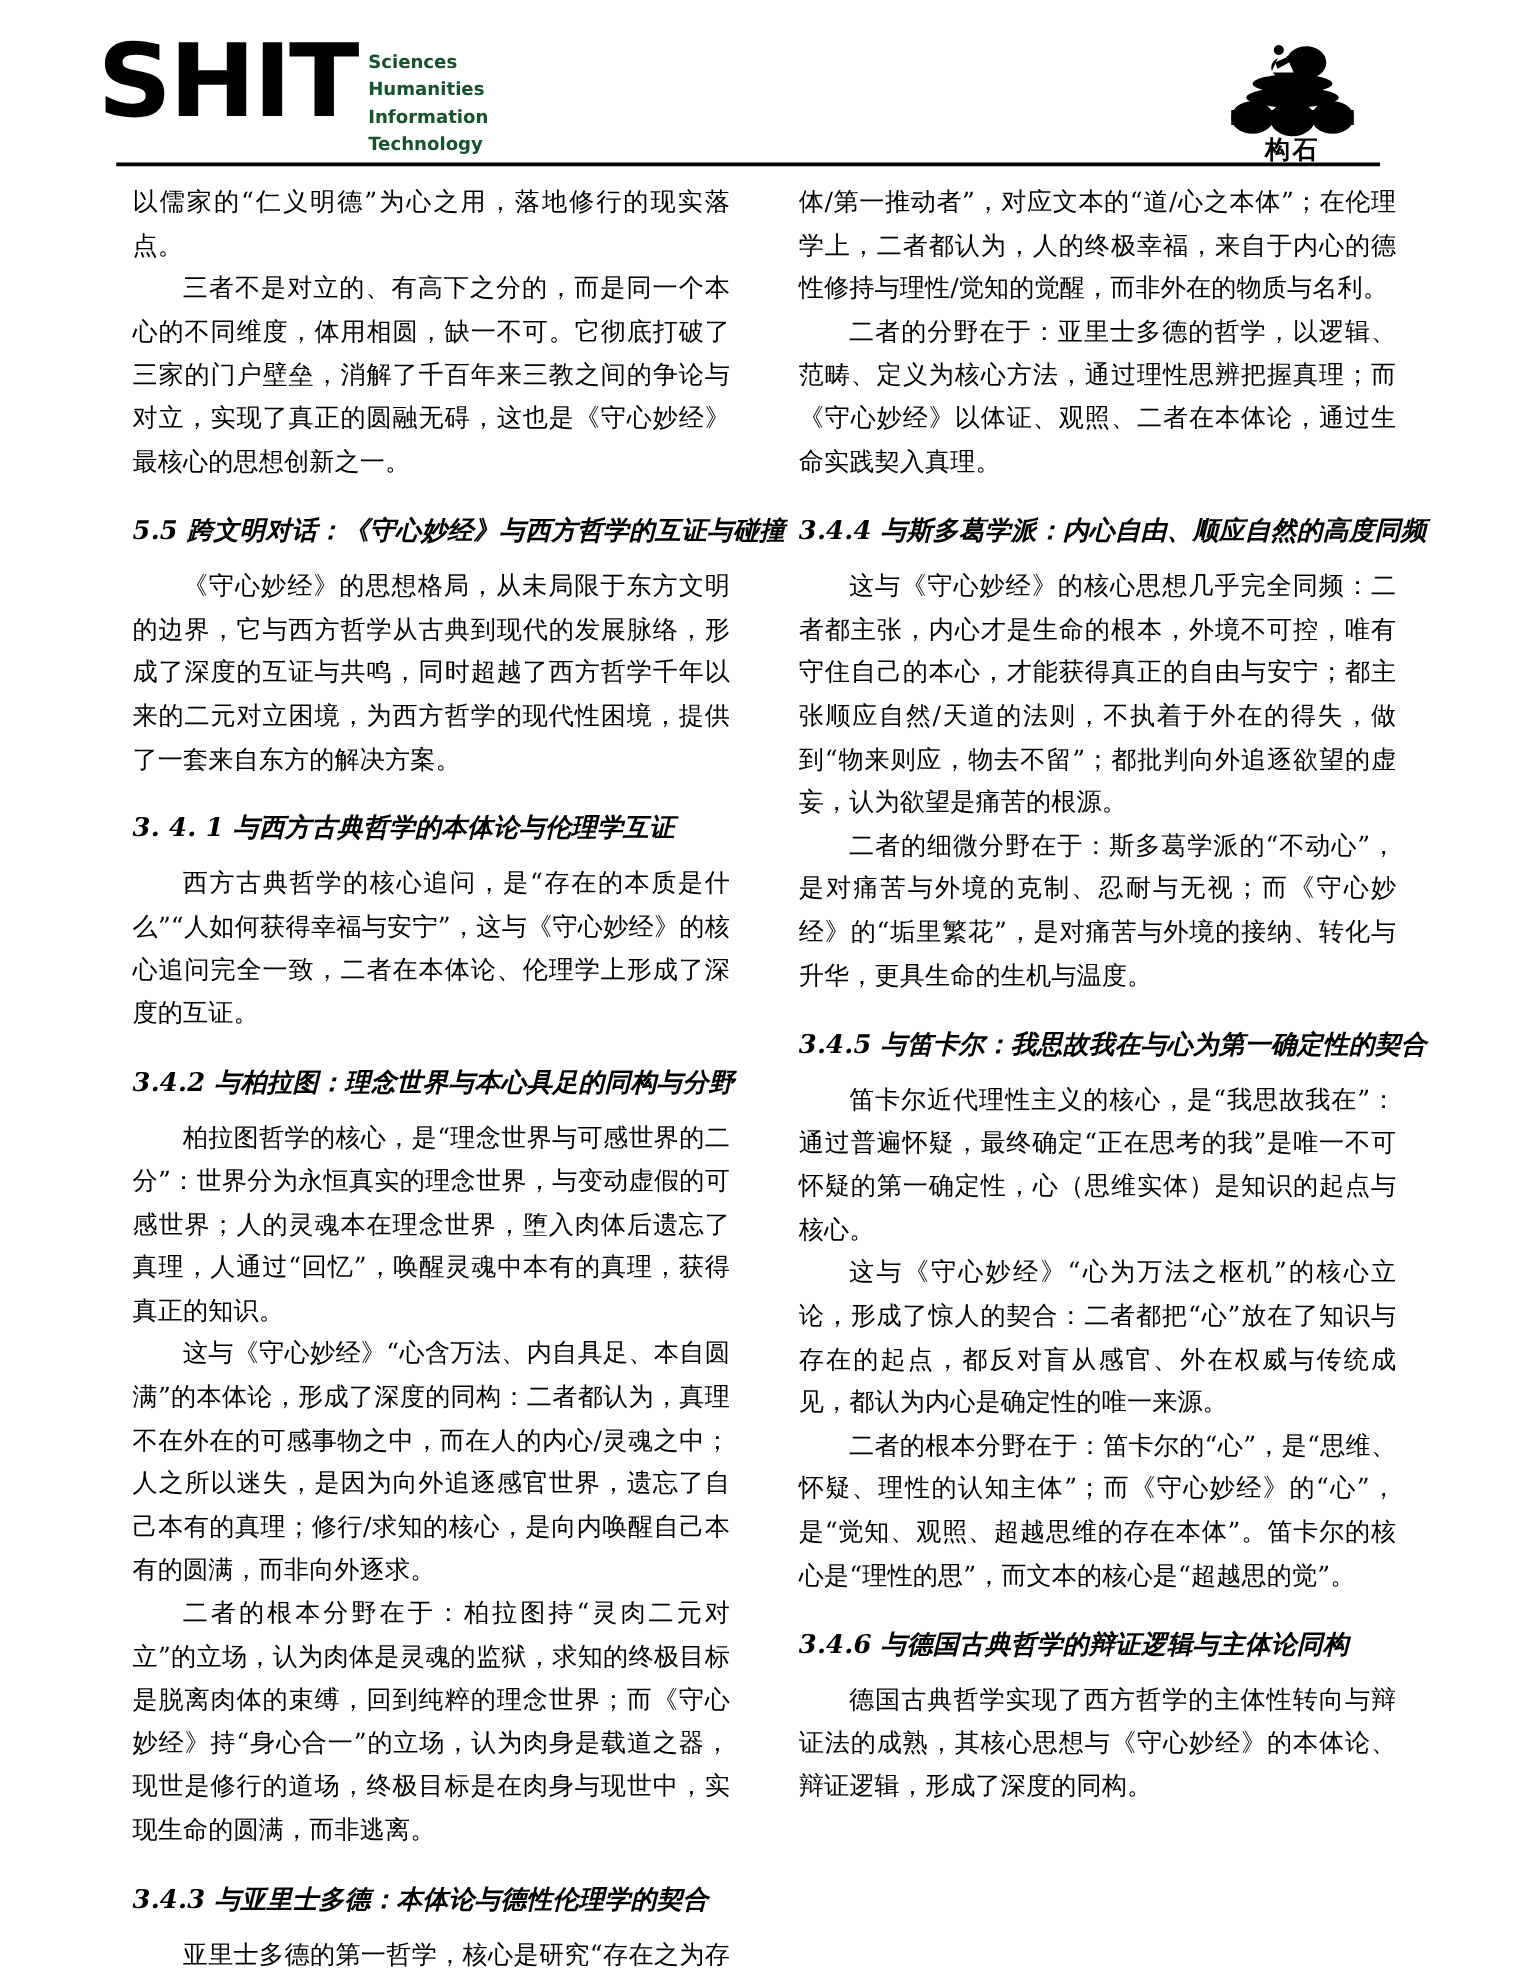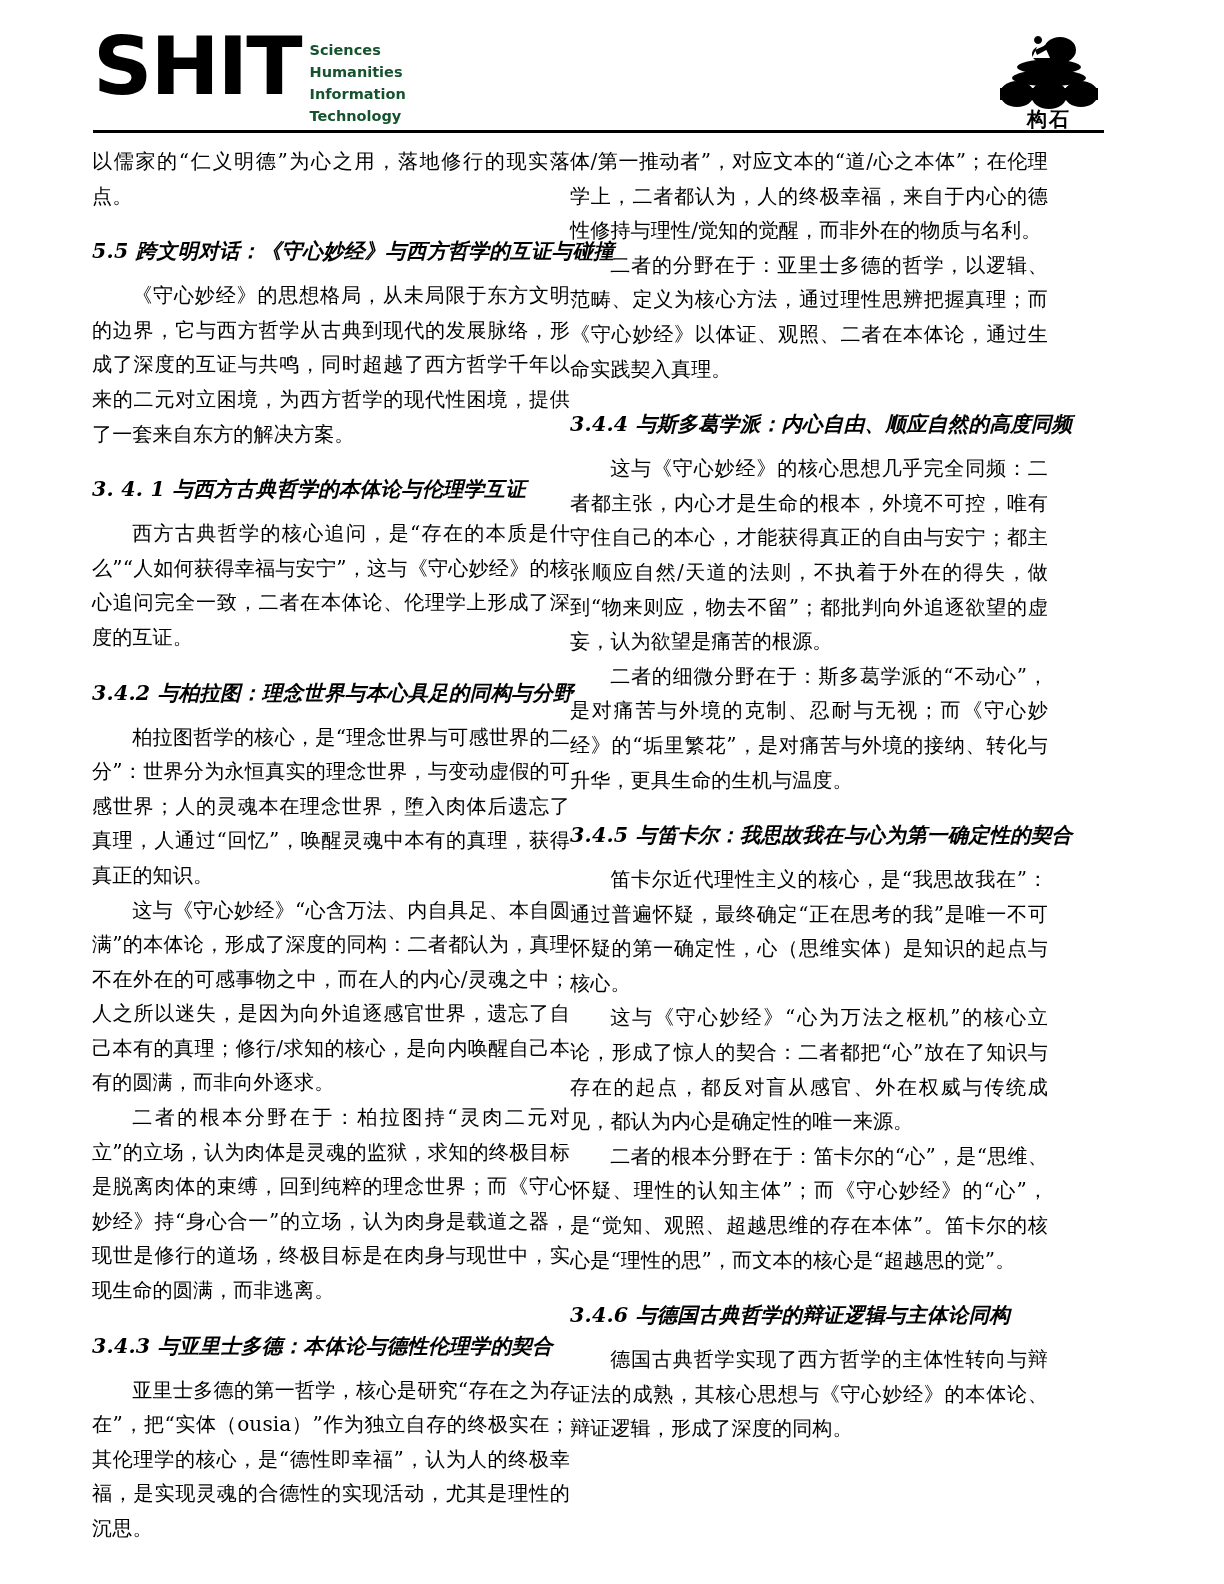--- a/index.html
+++ b/index.html
@@ -18,21 +18,21 @@
     position: relative;
     width: 1224px;
     height: 1584px;
     box-sizing: border-box;
     padding: 0;
   }
 
   
   .masthead {
     position: absolute;
-    left: 93px;
+    left: 78px;
     top: 28px;
     width: 1011px;
     height: 100px;
   }
   .brand {
     position: absolute;
     left: 0;
     top: 0;
     display: flex;
     align-items: flex-start;
@@ -84,26 +84,26 @@
     left: 93px;
     top: 130px;
     width: 1011px;
     height: 0;
     border-top: 3px solid #000;
   }
 
   
   .columns {
     position: absolute;
-    left: 92px;
+    left: 106px;
     top: 144px;
     width: 1011px;
     height: 1420px;
     display: flex;
-    justify-content: flex-start;
+    justify-content: space-between;
   }
   .col {
     width: 478px;
   }
 
   p.para {
     margin: 0;
     font-size: 20.1px;
     line-height: 34.6px;
     text-align: justify;
@@ -165,20 +165,21 @@
       <div class="pub-name">构石</div>
     </div>
 
   </div>
 
   <div class="header-rule"></div>
 
   <div class="columns">
     <div class="col" id="col-left">
         <p class="para cont">以儒家的“仁义明德”为心之用，落地修行的现实落点。</p>
+        <p class="para">三者不是对立的、有高下之分的，而是同一个本心的不同维度，体用相圆，缺一不可。它彻底打破了三家的门户壁垒，消解了千百年来三教之间的争论与对立，实现了真正的圆融无碍，这也是《守心妙经》最核心的思想创新之一。</p>
         <div class="sp-before-h"></div>
         <h3 class="heading">5.5 跨文明对话：《守心妙经》与西方哲学的互证与碰撞</h3>
         <div class="sp-after-h"></div>
         <p class="para">《守心妙经》的思想格局，从未局限于东方文明的边界，它与西方哲学从古典到现代的发展脉络，形成了深度的互证与共鸣，同时超越了西方哲学千年以来的二元对立困境，为西方哲学的现代性困境，提供了一套来自东方的解决方案。</p>
         <div class="sp-before-h"></div>
         <h3 class="heading">3. 4. 1  与西方古典哲学的本体论与伦理学互证</h3>
         <div class="sp-after-h"></div>
         <p class="para">西方古典哲学的核心追问，是“存在的本质是什么”“人如何获得幸福与安宁”，这与《守心妙经》的核心追问完全一致，二者在本体论、伦理学上形成了深度的互证。</p>
         <div class="sp-before-h"></div>
         <h3 class="heading">3.4.2 与柏拉图：理念世界与本心具足的同构与分野</h3>

